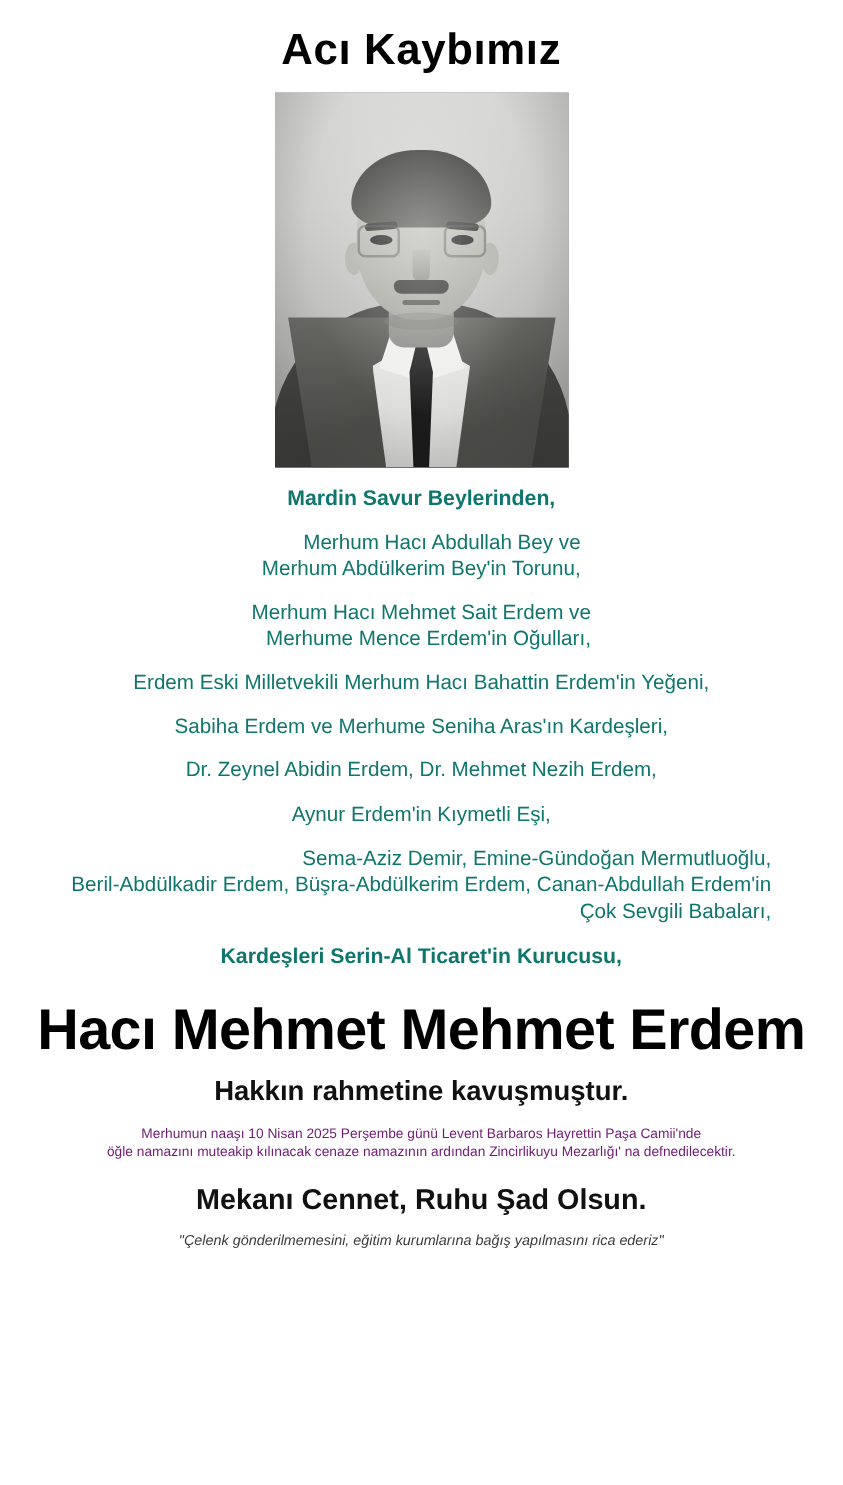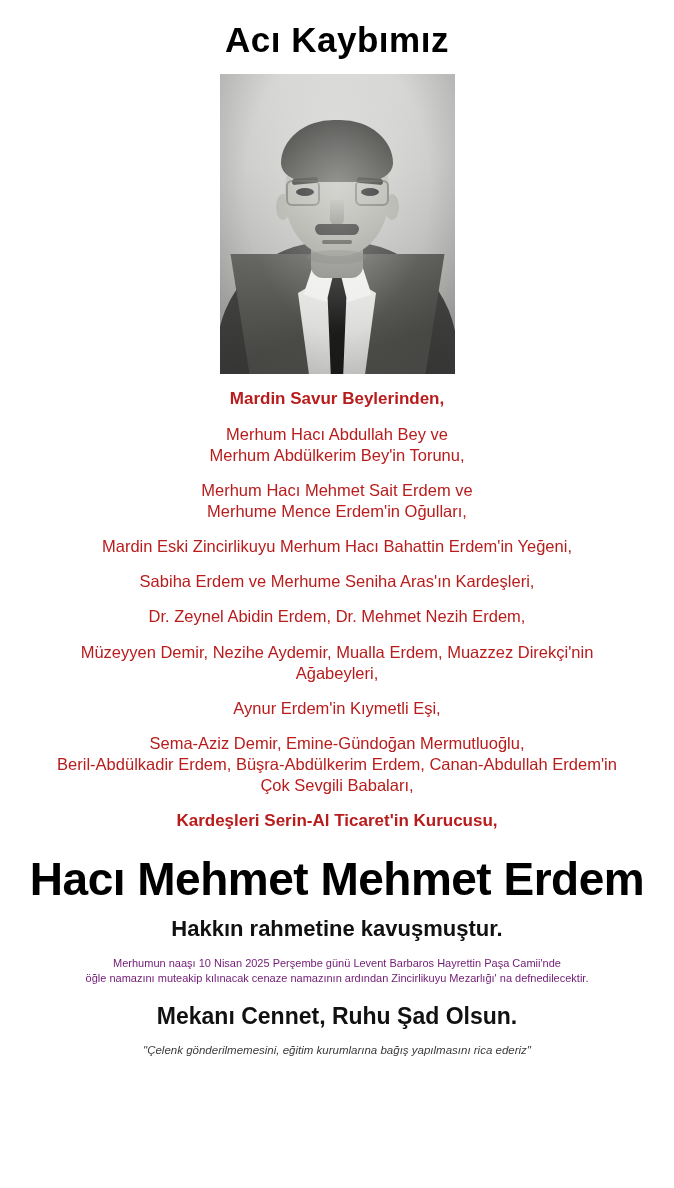--- a/index.html
+++ b/index.html
@@ -207,22 +207,23 @@
     background: #b4b4ae;
     border-radius: 50%;
   }
   .photo .ear-l { left: 56px; }
   .photo .ear-r { right: 56px; }
 
   .line {
     font-size: 16.5px;
     line-height: 1.28;
     margin: 0 0 14px 0;
-    color: #b91c1c;
+    color: #0f766e;
     max-width: 660px;
+    text-align: right;
   }
   .line.bold {
     font-weight: bold;
     font-size: 17px;
   }
   .line.tight { margin-bottom: 12px; }
   .name {
     font-size: 46px;
     font-weight: bold;
     letter-spacing: -0.5px;
@@ -286,24 +287,23 @@
       <div class="mustache"></div>
       <div class="mouth"></div>
       <div class="chin-shadow"></div>
       <div class="vignette"></div>
     </div>
   </div>
 
   <div class="line bold">Mardin Savur Beylerinden,</div>
   <div class="line">Merhum Hacı Abdullah Bey ve<br>Merhum Abdülkerim Bey'in Torunu,</div>
   <div class="line">Merhum Hacı Mehmet Sait Erdem ve<br>Merhume Mence Erdem'in Oğulları,</div>
-  <div class="line">Mardin Eski Zincirlikuyu Merhum Hacı Bahattin Erdem'in Yeğeni,</div>
+  <div class="line">Erdem Eski Milletvekili Merhum Hacı Bahattin Erdem'in Yeğeni,</div>
   <div class="line">Sabiha Erdem ve Merhume Seniha Aras'ın Kardeşleri,</div>
   <div class="line">Dr. Zeynel Abidin Erdem, Dr. Mehmet Nezih Erdem,</div>
-  <div class="line">Müzeyyen Demir, Nezihe Aydemir, Mualla Erdem, Muazzez Direkçi'nin<br>Ağabeyleri,</div>
   <div class="line">Aynur Erdem'in Kıymetli Eşi,</div>
   <div class="line">Sema-Aziz Demir, Emine-Gündoğan Mermutluoğlu,<br>Beril-Abdülkadir Erdem, Büşra-Abdülkerim Erdem, Canan-Abdullah Erdem'in<br>Çok Sevgili Babaları,</div>
   <div class="line bold tight">Kardeşleri Serin-Al Ticaret'in Kurucusu,</div>
 
   <div class="name">Hacı Mehmet Mehmet Erdem</div>
 
   <div class="rest">Hakkın rahmetine kavuşmuştur.</div>
 
   <div class="detail">Merhumun naaşı 10 Nisan 2025 Perşembe günü Levent Barbaros Hayrettin Paşa Camii'nde<br>öğle namazını muteakip kılınacak cenaze namazının ardından Zincirlikuyu Mezarlığı' na defnedilecektir.</div>
 

